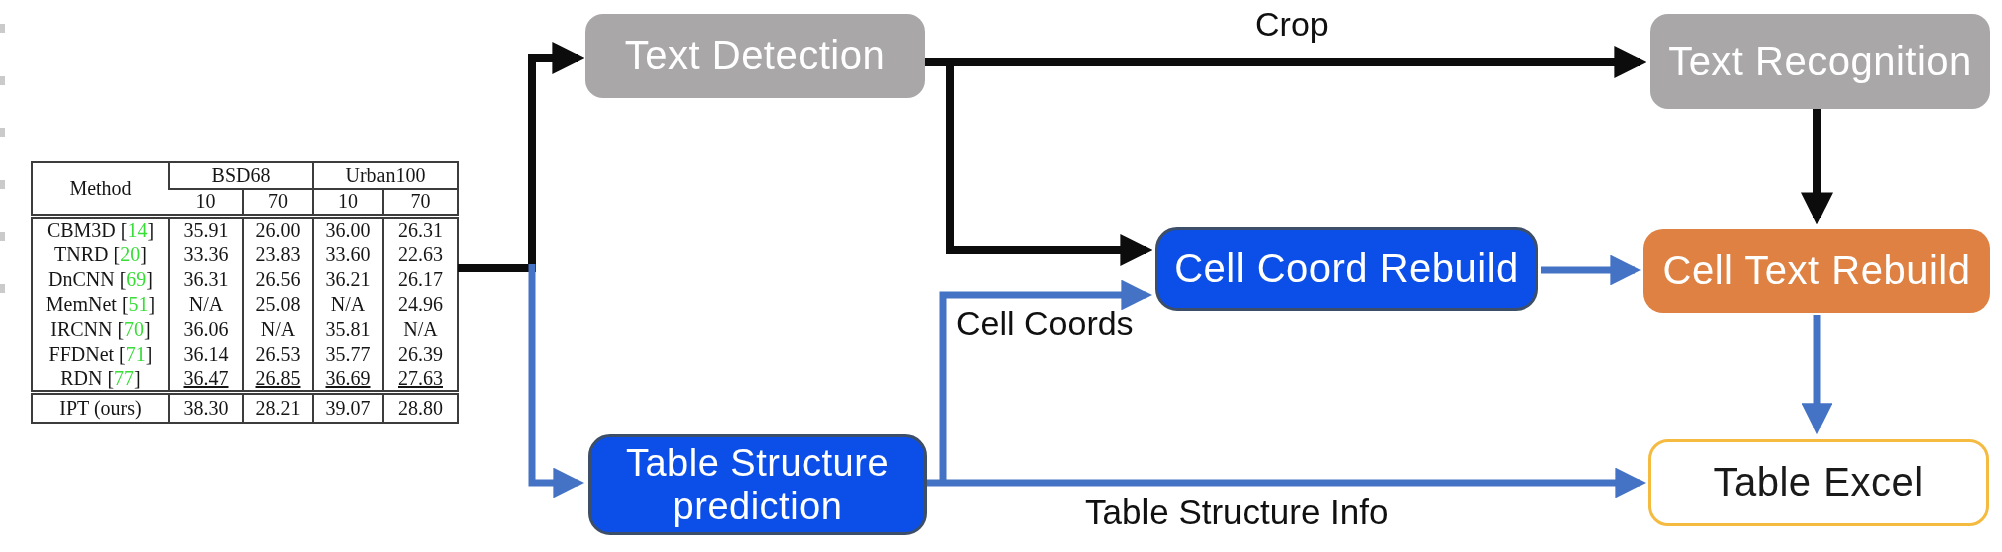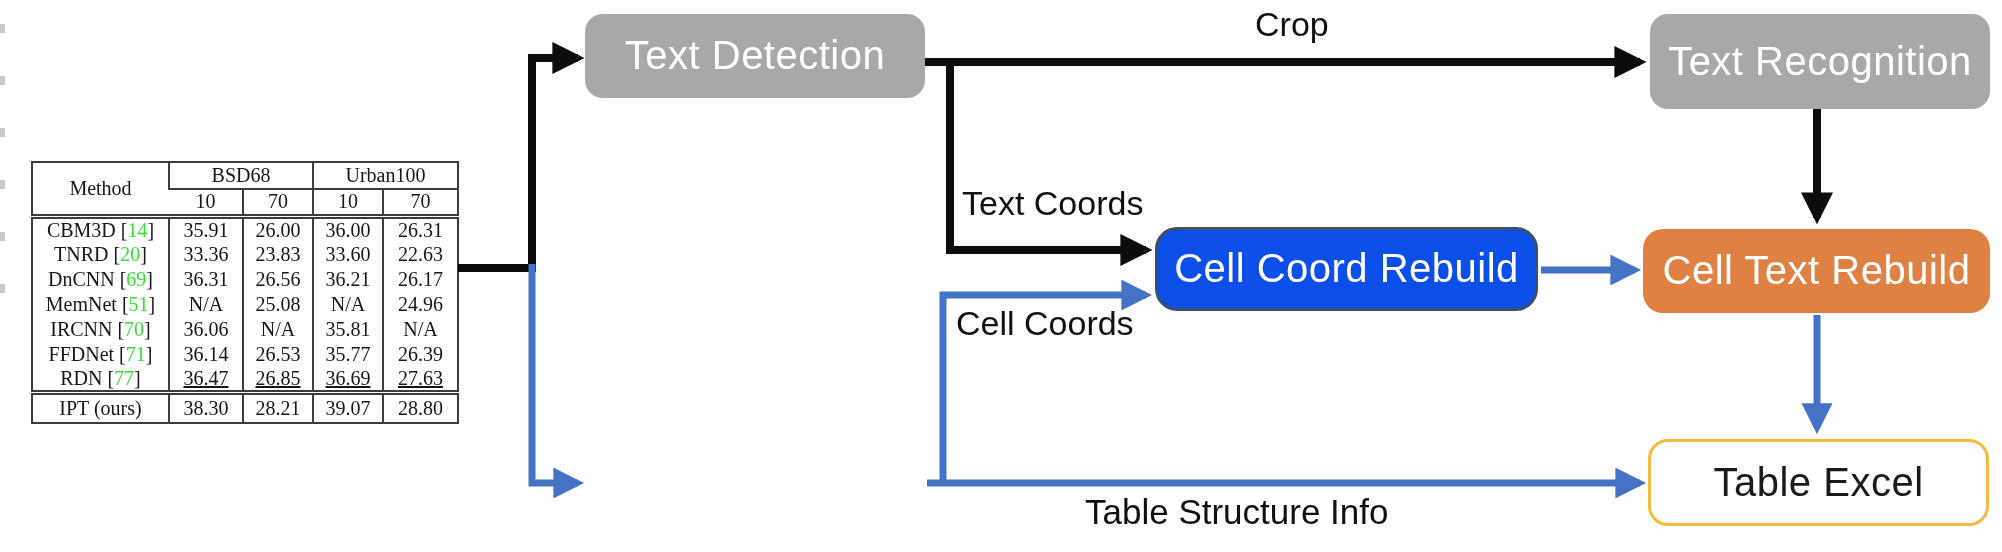--- a/index.html
+++ b/index.html
@@ -170,19 +170,19 @@
     <path class="u" d="M927 483 H1640" marker-end="url(#ah-blue)"></path>
     <path class="u" d="M943 483 V295 H1146" marker-end="url(#ah-blue)"></path>
     <path class="u" d="M1541 270 H1635" marker-end="url(#ah-blue)"></path>
     <path class="u" d="M1817 315 V428" marker-end="url(#ah-blue)"></path>
   </svg>
 
   <div class="node gray" id="nd-text-detection">Text Detection</div>
   <div class="node gray" id="nd-text-recognition">Text Recognition</div>
   <div class="node blue" id="nd-cell-coord">Cell Coord Rebuild</div>
   <div class="node orange" id="nd-cell-text">Cell Text Rebuild</div>
+  <div class="node blue" id="nd-table-structure">Table Structure prediction</div>
   <div class="node outline" id="nd-table-excel">Table Excel</div>
 
   <div class="edge-label" id="lb-crop">Crop</div>
-  <div class="edge-label" id="lb-text-coords">Text Coords</div>
   <div class="edge-label" id="lb-cell-coords">Cell Coords</div>
   <div class="edge-label" id="lb-ts-info">Table Structure Info</div>
 </div>
 
 </body></html>

